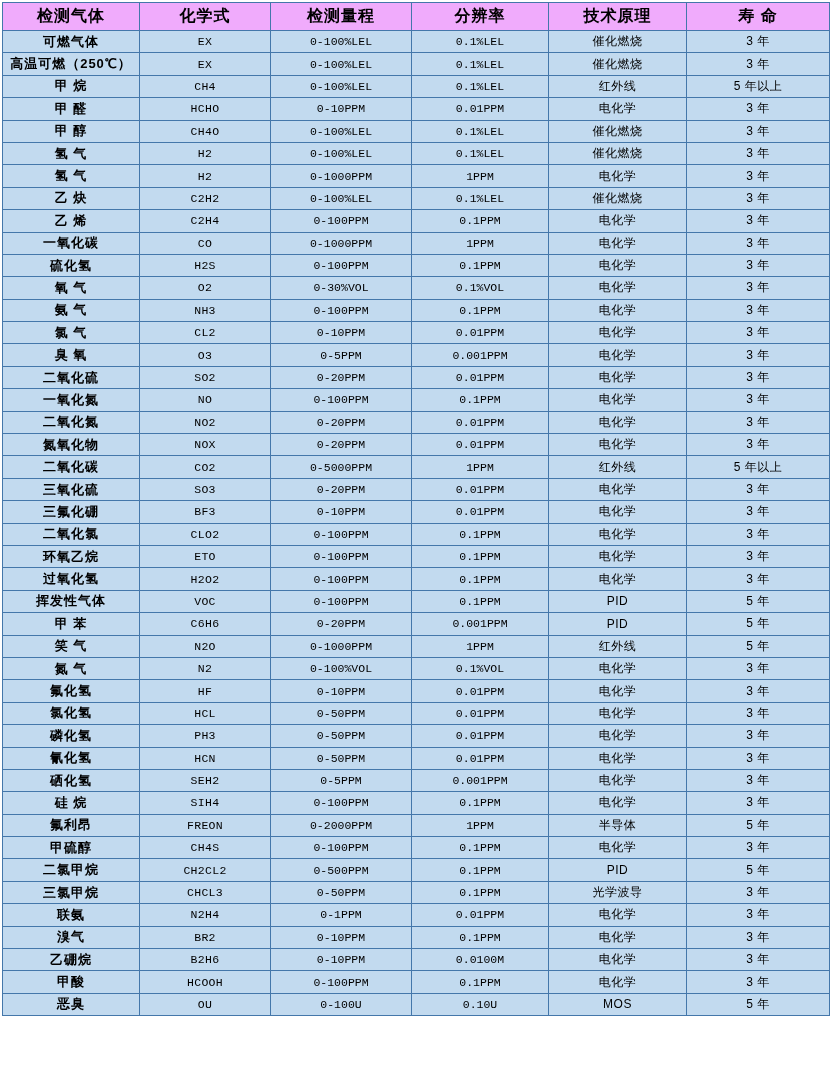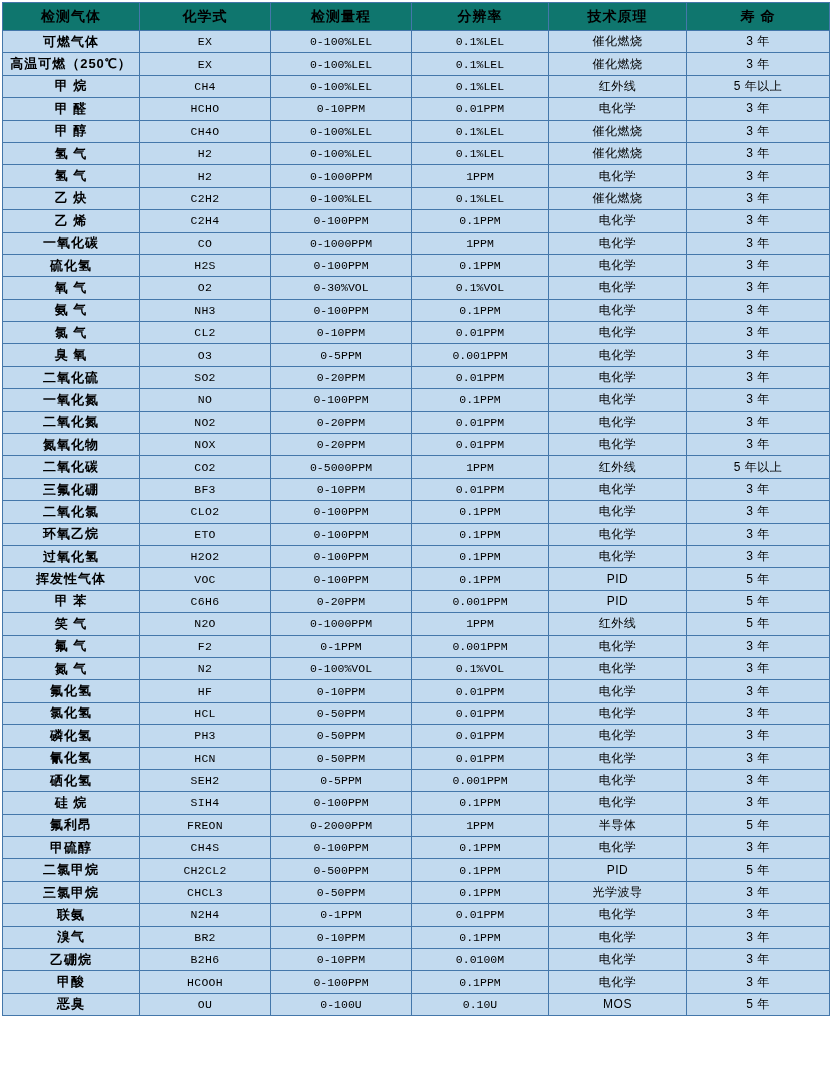--- a/index.html
+++ b/index.html
@@ -35,24 +35,24 @@
     text-align: center;
     vertical-align: middle;
     color: #000000;
     background: #c2daef;
     padding: 0;
     white-space: nowrap;
     overflow: hidden;
   }
   table.gas-table thead th {
     height: 27px;
-    font-size: 14px;
+    font-size: 16px;
     font-weight: bold;
     letter-spacing: 1px;
-    background: #0f766e;
+    background: #f0abfc;
   }
   table.gas-table tbody td {
     height: 21.4px;
     font-size: 12px;
   }
   table.gas-table tbody td.name {
     font-size: 13px;
     letter-spacing: 1px;
     font-weight: bold;
   }
@@ -259,20 +259,28 @@
         </tr>
         <tr>
           <td class="name">二氧化碳</td>
           <td class="formula">CO2</td>
           <td class="range">0-5000PPM</td>
           <td class="res">1PPM</td>
           <td class="tech">红外线</td>
           <td class="life">5 年以上</td>
         </tr>
         <tr>
+          <td class="name">三氧化硫</td>
+          <td class="formula">SO3</td>
+          <td class="range">0-20PPM</td>
+          <td class="res">0.01PPM</td>
+          <td class="tech">电化学</td>
+          <td class="life">3 年</td>
+        </tr>
+        <tr>
           <td class="name">三氟化硼</td>
           <td class="formula">BF3</td>
           <td class="range">0-10PPM</td>
           <td class="res">0.01PPM</td>
           <td class="tech">电化学</td>
           <td class="life">3 年</td>
         </tr>
         <tr>
           <td class="name">二氧化氯</td>
           <td class="formula">CLO2</td>
@@ -315,28 +323,20 @@
         </tr>
         <tr>
           <td class="name">笑 气</td>
           <td class="formula">N2O</td>
           <td class="range">0-1000PPM</td>
           <td class="res">1PPM</td>
           <td class="tech">红外线</td>
           <td class="life">5 年</td>
         </tr>
         <tr>
-          <td class="name">氟 气</td>
-          <td class="formula">F2</td>
-          <td class="range">0-1PPM</td>
-          <td class="res">0.001PPM</td>
-          <td class="tech">电化学</td>
-          <td class="life">3 年</td>
-        </tr>
-        <tr>
           <td class="name">氮 气</td>
           <td class="formula">N2</td>
           <td class="range">0-100%VOL</td>
           <td class="res">0.1%VOL</td>
           <td class="tech">电化学</td>
           <td class="life">3 年</td>
         </tr>
         <tr>
           <td class="name">氟化氢</td>
           <td class="formula">HF</td>

